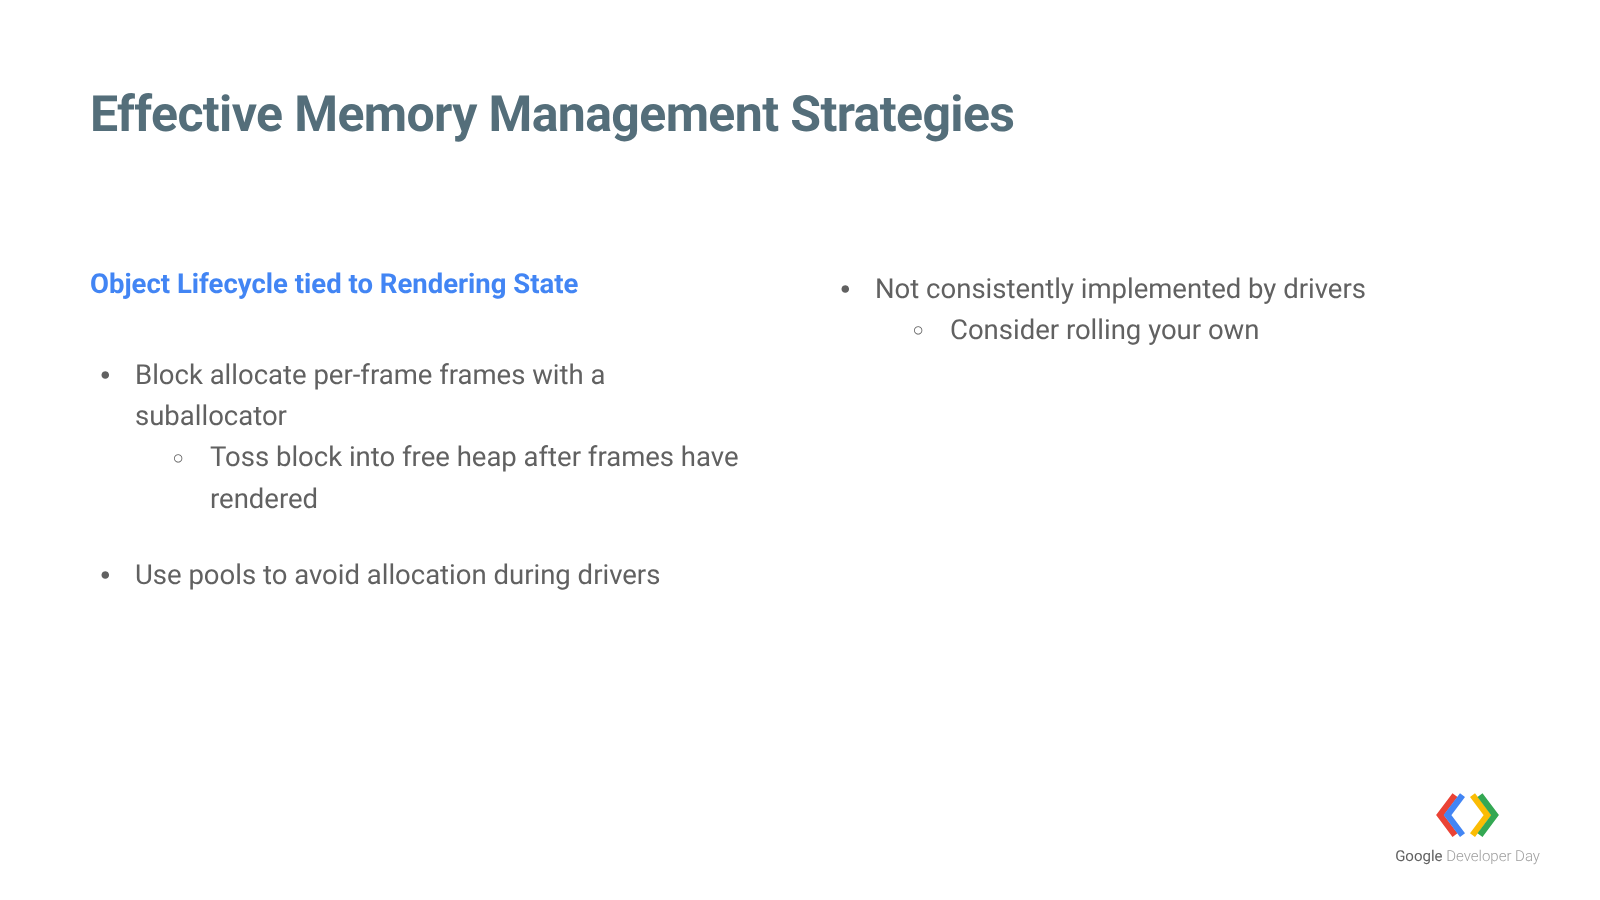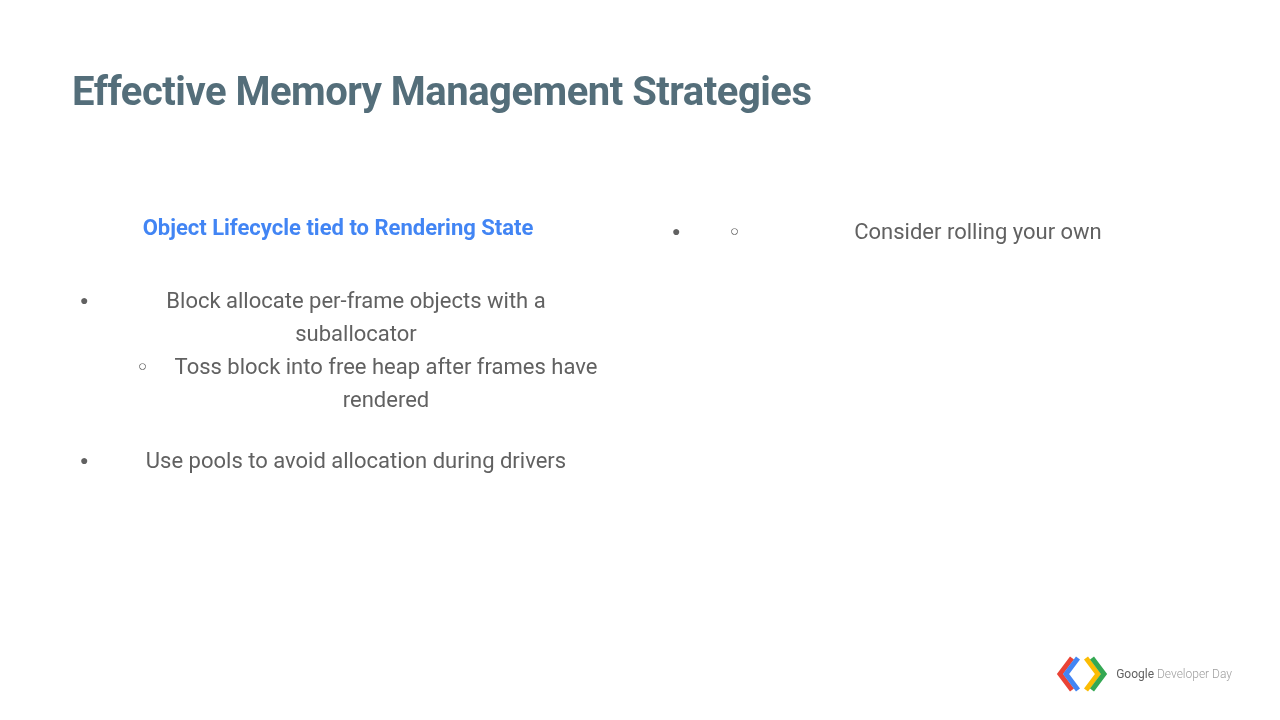--- a/index.html
+++ b/index.html
@@ -20,21 +20,20 @@
     color: #546e7a;
     margin-bottom: 100px;
     letter-spacing: -0.5px;
   }
   .columns {
     display: flex;
     gap: 60px;
   }
   .column {
     flex: 1;
-    text-align: center;
   }
   .subhead {
     font-size: 22px;
     font-weight: 700;
     color: #4285f4;
     margin-bottom: 44px;
   }
   ul.level1 {
     list-style: none;
     padding-left: 36px;
@@ -73,21 +72,21 @@
     top: 0;
     font-size: 15px;
     color: #616161;
     line-height: 2.2;
   }
   .footer-logo {
     position: absolute;
     right: 48px;
     bottom: 28px;
     display: flex;
-    flex-direction: row;
+    flex-direction: column;
     align-items: center;
     gap: 8px;
   }
   .brackets {
     display: flex;
     gap: 2px;
     align-items: center;
   }
   .footer-text {
     font-size: 12px;
@@ -101,34 +100,35 @@
 
 <div class="slide">
   <h1 class="title">Effective Memory Management Strategies</h1>
 
   <div class="columns">
 
     <div class="column">
       <div class="subhead">Object Lifecycle tied to Rendering State</div>
       <ul class="level1">
         <li>
-          <span>Block allocate per-frame objects with a suballocator</span>
+          <span>Block allocate per-frame frames with a suballocator</span>
           <ul class="level2">
             <li>Toss block into free heap after frames have rendered</li>
           </ul>
         </li>
         <li>
           <span>Use pools to avoid allocation during drivers</span>
         </li>
       </ul>
     </div>
 
     <div class="column">
       <ul class="level1">
         <li>
+          <span>Not consistently implemented by drivers</span>
           <ul class="level2">
             <li>Consider rolling your own</li>
           </ul>
         </li>
       </ul>
     </div>
 
   </div>
 </div>
 

